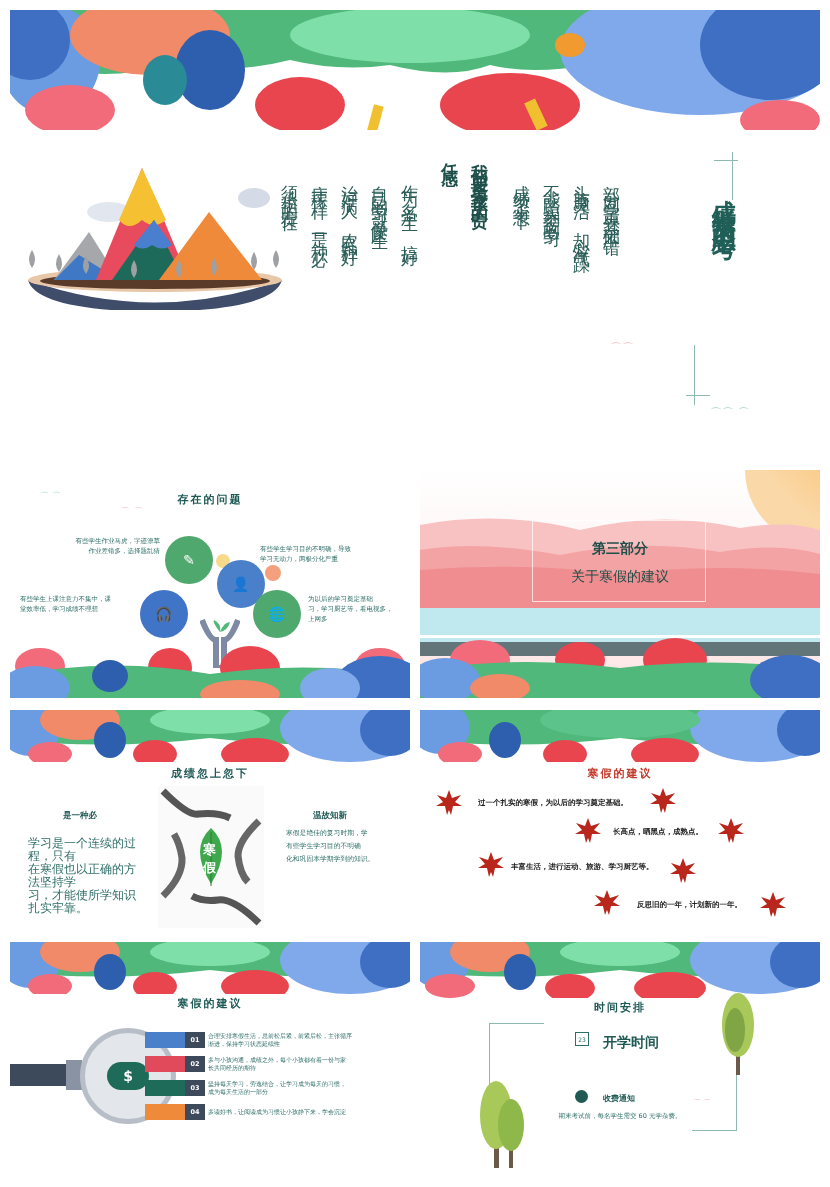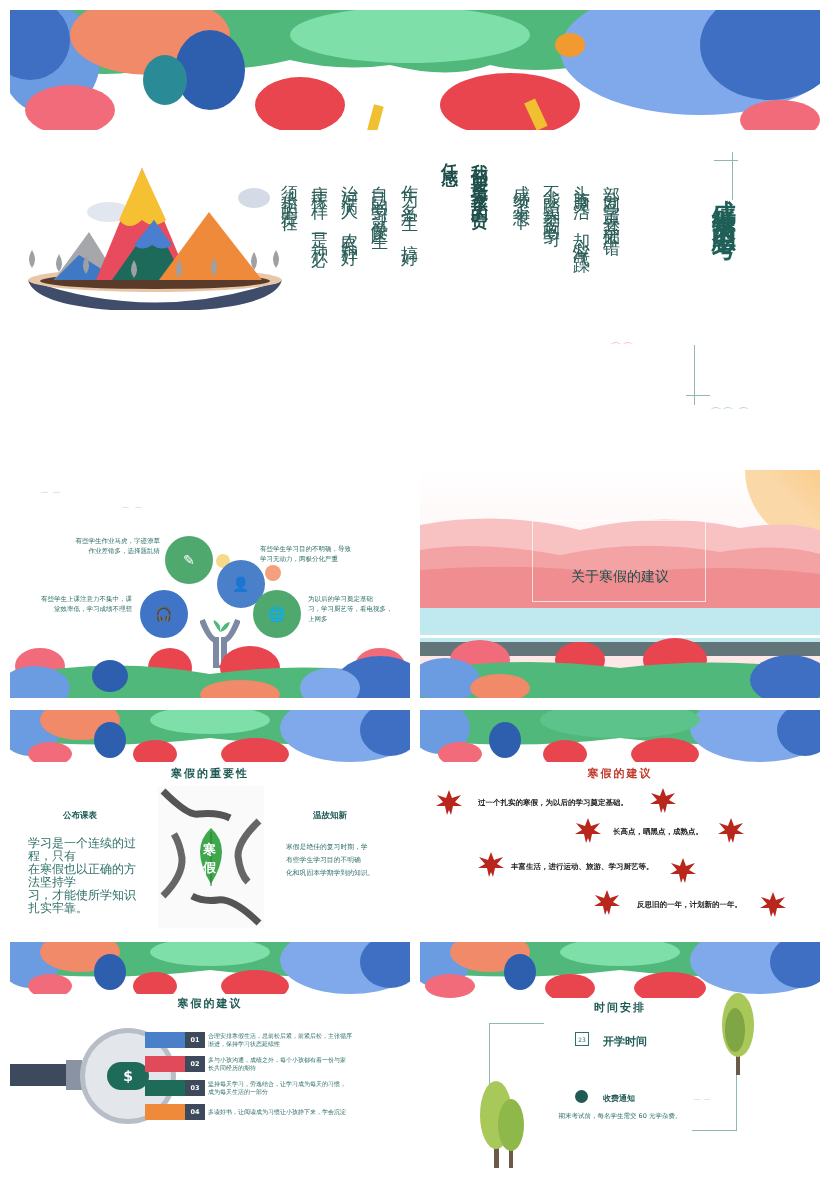--- a/index.html
+++ b/index.html
@@ -105,32 +105,33 @@
   <div class="vline" style="left:722px;top:142px;width:1px;height:48px;"></div>
   <div class="vline" style="left:704px;top:150px;width:24px;height:1px;"></div>
   <div class="vtitle" style="left:698px;top:170px;">成绩带来的思考</div>
   <div class="vline" style="left:684px;top:335px;width:1px;height:60px;"></div>
   <div class="vline" style="left:676px;top:385px;width:24px;height:1px;"></div>
   <div style="position:absolute;left:700px;top:395px;color:#a7d3b5;font-size:12px;">⌒⌒ ⌒</div>
   <div style="position:absolute;left:600px;top:330px;color:#f3b7bf;font-size:12px;">⌒⌒</div>
 </div>
 
 <div class="slide s-a">
+  <div class="title-sm" style="top:22px;">存在的问题</div>
   <div style="position:absolute;left:30px;top:20px;color:#a7d3b5;font-size:9px;">⌒ ⌒</div>
   <div style="position:absolute;left:110px;top:35px;color:#f3b7bf;font-size:10px;">⌒ ⌒</div>
 
   <div class="small" style="left:40px;top:66px;width:110px;text-align:right;">
     <div>有些学生作业马虎，字迹潦草</div>
     <div>作业差错多，选择题乱猜</div>
   </div>
   <div class="small" style="left:250px;top:74px;width:140px;">
     <div>有些学生学习目的不明确，导致</div>
     <div>学习无动力，两极分化严重</div>
   </div>
-  <div class="small" style="left:10px;top:124px;width:112px;text-align:right;">
+  <div class="small" style="left:10px;top:124px;width:112px;">
     <div>有些学生上课注意力不集中，课</div>
     <div>堂效率低，学习成绩不理想</div>
   </div>
   <div class="small" style="left:298px;top:124px;width:100px;">
     <div>为以后的学习奠定基础</div>
     <div>习，学习厨艺等，看电视多，</div>
     <div>上网多</div>
   </div>
 
   <div class="circle" style="left:206px;top:84px;width:14px;height:14px;background:#f7d98a;"></div>
@@ -186,59 +187,60 @@
       <ellipse cx="60" cy="190" rx="30" ry="20" fill="#f26b7a"></ellipse>
       <ellipse cx="160" cy="190" rx="25" ry="18" fill="#e8454f"></ellipse>
       <ellipse cx="255" cy="190" rx="32" ry="22" fill="#e8454f"></ellipse>
       <path d="M0 200 Q100 185 200 198 Q300 186 400 200 V228 H0Z" fill="#4fb87a"></path>
       <ellipse cx="25" cy="210" rx="35" ry="22" fill="#6b9be0"></ellipse>
       <ellipse cx="80" cy="218" rx="30" ry="14" fill="#f08a68"></ellipse>
       <ellipse cx="370" cy="210" rx="40" ry="25" fill="#3e6fc2"></ellipse>
     </svg>
   </div>
   <div style="position:absolute;left:112px;top:50px;width:174px;height:82px;border:1px solid rgba(255,255,255,0.7);"></div>
+  <div style="position:absolute;left:0;width:400px;top:70px;text-align:center;font-size:14px;font-weight:bold;color:#1f4f4a;">第三部分</div>
   <div style="position:absolute;left:0;width:400px;top:98px;text-align:center;font-size:14px;color:#1f4f4a;">关于寒假的建议</div>
 </div>
 
 <div class="slide s-c">
   <div class="banner" style="top:0;height:52px;">
     <svg viewBox="0 0 400 52" preserveAspectRatio="none">
       <path d="M0 0 H400 V30 Q300 40 200 28 Q100 40 0 30Z" fill="#4fb87a"></path>
       <ellipse cx="20" cy="20" rx="30" ry="26" fill="#6b9be0"></ellipse>
       <ellipse cx="70" cy="10" rx="40" ry="20" fill="#f08a68"></ellipse>
       <ellipse cx="100" cy="30" rx="16" ry="18" fill="#2e5fae"></ellipse>
       <ellipse cx="40" cy="44" rx="22" ry="12" fill="#f26b7a"></ellipse>
       <ellipse cx="145" cy="44" rx="22" ry="14" fill="#e8454f"></ellipse>
       <ellipse cx="245" cy="44" rx="34" ry="16" fill="#e8454f"></ellipse>
       <ellipse cx="340" cy="18" rx="70" ry="34" fill="#7fa9ea"></ellipse>
       <ellipse cx="380" cy="20" rx="30" ry="26" fill="#3e6fc2"></ellipse>
       <ellipse cx="200" cy="10" rx="60" ry="14" fill="#7ee0a8"></ellipse>
     </svg>
   </div>
-  <div class="title-sm" style="top:56px;">寒假的重要性</div>
-  <div style="position:absolute;left:30px;top:100px;width:80px;text-align:center;font-size:8.5px;font-weight:bold;color:#1f5a55;">公布课表</div>
+  <div class="title-sm" style="top:56px;">成绩忽上忽下</div>
+  <div style="position:absolute;left:30px;top:100px;width:80px;text-align:center;font-size:8.5px;font-weight:bold;color:#1f5a55;">是一种必</div>
   <div class="small" style="left:18px;top:127px;width:110px;font-size:12px;line-height:13px;">
     <div>学习是一个连续的过程，只有</div>
     <div>在寒假也以正确的方法坚持学</div>
     <div>习，才能使所学知识扎实牢靠。</div>
   </div>
   <div style="position:absolute;left:148px;top:76px;width:106px;height:142px;background:#fafafa;">
     <svg viewBox="0 0 106 142" width="106" height="142">
       <path d="M5 5 Q30 30 40 28 Q60 26 72 32" stroke="#555" stroke-width="7" fill="none"></path>
       <path d="M101 35 Q80 55 80 70 Q82 88 90 96" stroke="#666" stroke-width="7" fill="none"></path>
       <path d="M101 137 Q75 112 60 114 Q45 116 34 110" stroke="#555" stroke-width="7" fill="none"></path>
       <path d="M5 110 Q25 90 24 72 Q22 58 16 48" stroke="#666" stroke-width="7" fill="none"></path>
       <path d="M53 42 Q75 62 53 98 Q31 62 53 42Z" fill="#3fa84d"></path>
       <line x1="53" y1="46" x2="53" y2="100" stroke="#2a7a35" stroke-width="1"></line>
     </svg>
     <div style="position:absolute;left:45px;top:55px;font-size:13px;color:#fff;font-weight:bold;">寒</div>
     <div style="position:absolute;left:45px;top:73px;font-size:13px;color:#fff;font-weight:bold;">假</div>
   </div>
   <div style="position:absolute;left:280px;top:100px;width:80px;text-align:center;font-size:8.5px;font-weight:bold;color:#1f5a55;">温故知新</div>
-  <div class="small" style="left:276px;top:131px;width:112px;font-size:6.8px;line-height:13px;">
+  <div class="small" style="left:276px;top:117px;width:112px;font-size:6.8px;line-height:13px;">
     <div>寒假是绝佳的复习时期，学</div>
     <div>有些学生学习目的不明确</div>
     <div>化和巩固本学期学到的知识。</div>
   </div>
 </div>
 
 <div class="slide s-d">
   <div class="banner" style="top:0;height:52px;">
     <svg viewBox="0 0 400 52" preserveAspectRatio="none">
       <path d="M0 0 H400 V30 Q300 40 200 28 Q100 40 0 30Z" fill="#4fb87a"></path>
@@ -360,21 +362,21 @@
       <ellipse cx="200" cy="10" rx="60" ry="14" fill="#7ee0a8"></ellipse>
     </svg>
   </div>
   <div class="title-sm" style="top:58px;">时间安排</div>
   <div style="position:absolute;left:69px;top:81px;width:55px;height:1px;background:#8fb8b0;"></div>
   <div style="position:absolute;left:69px;top:81px;width:1px;height:100px;background:#8fb8b0;"></div>
   <div style="position:absolute;left:316px;top:100px;width:1px;height:88px;background:#8fb8b0;"></div>
   <div style="position:absolute;left:272px;top:188px;width:45px;height:1px;background:#8fb8b0;"></div>
 
   <div style="position:absolute;left:155px;top:90px;width:14px;height:14px;border:1px solid #2f6f68;font-size:6px;color:#2f6f68;display:flex;align-items:center;justify-content:center;">23</div>
-  <div style="position:absolute;left:183px;top:92px;font-size:11px;font-weight:bold;color:#1f5a55;">开学时间</div>
+  <div style="position:absolute;left:183px;top:92px;font-size:14px;font-weight:bold;color:#1f5a55;">开学时间</div>
   <div style="position:absolute;left:155px;top:148px;width:13px;height:13px;border-radius:50%;background:#1f5a55;"></div>
   <div style="position:absolute;left:183px;top:151px;font-size:8px;font-weight:bold;color:#1f5a55;">收费通知</div>
   <div style="position:absolute;left:110px;top:170px;width:180px;text-align:center;font-size:6.5px;color:#2f6f68;">期末考试前，每名学生需交 60 元学杂费。</div>
 
   <div style="position:absolute;left:300px;top:48px;width:36px;height:85px;">
     <svg viewBox="0 0 36 85" width="36" height="85">
         <rect x="16" y="55" width="4" height="30" fill="#6b5a4a"></rect>
         <ellipse cx="18" cy="35" rx="16" ry="32" fill="#a9c85a"></ellipse>
         <ellipse cx="15" cy="40" rx="10" ry="22" fill="#7fa544"></ellipse>
       </svg>

